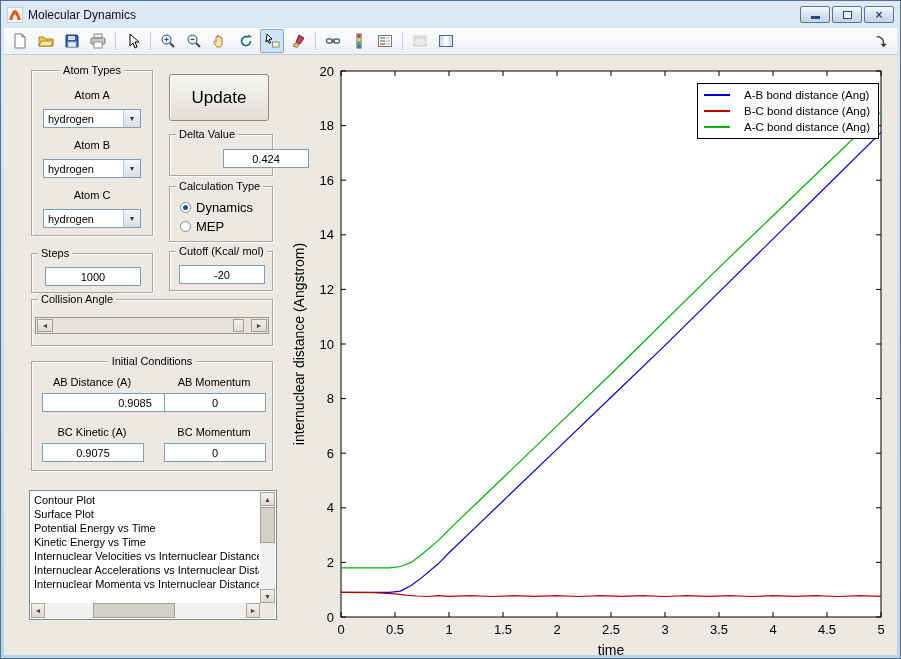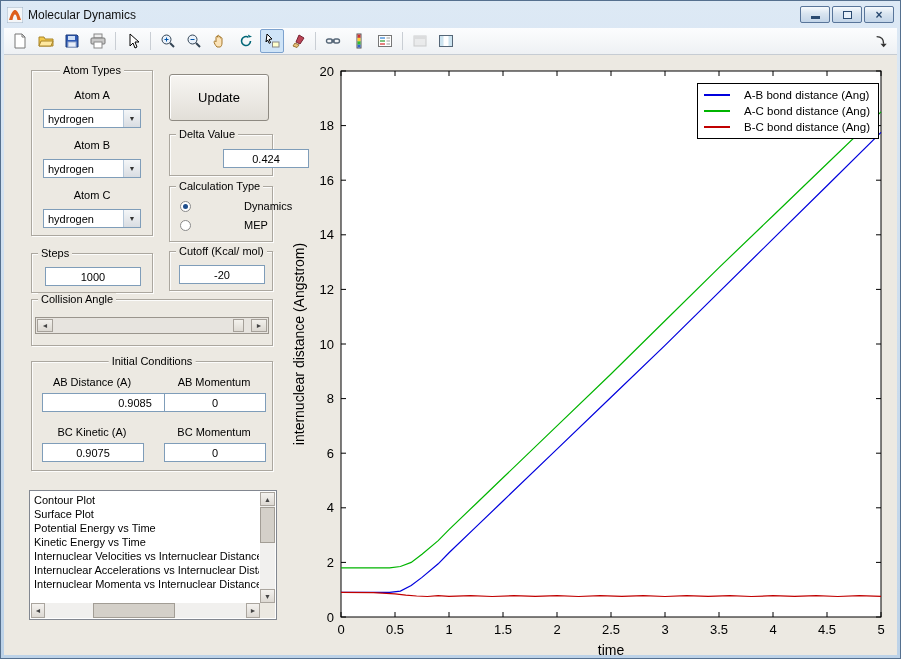--- a/index.html
+++ b/index.html
@@ -34,25 +34,25 @@
   .ctl-label{position:absolute;font-size:11px;text-align:center;white-space:nowrap;}
   .dropdown{position:absolute;height:19px;background:#fff;border:1px solid #7f9db9;box-sizing:border-box;display:flex;align-items:center;}
   .dd-value{flex:1;font-size:11px;padding-left:4px;overflow:hidden;white-space:nowrap;}
   .dd-btn{width:16px;height:100%;border-left:1px solid #b6c8da;background:linear-gradient(#f4f6f8,#d9dde2);
           display:flex;align-items:center;justify-content:center;flex:0 0 auto;}
   .dd-btn::before{content:"▼";font-size:7px;color:#333;}
   .edit{position:absolute;height:17px;background:#fff;border:1px solid #7f9db9;box-sizing:content-box;
         text-align:center;font-size:11px;font-family:"Liberation Sans",sans-serif;padding:0;margin:0;}
   .button{position:absolute;box-sizing:border-box;border:1px solid #8e8a82;border-radius:3px;
           background:linear-gradient(#f7f5f2,#e2dfd8);box-shadow:inset 1px 1px 0 #fff;
-          font-size:13px;display:flex;align-items:center;justify-content:center;}
+          font-size:17px;display:flex;align-items:center;justify-content:center;}
   .radio-row{position:absolute;display:flex;align-items:center;gap:5px;}
   .radio{width:11px;height:11px;border-radius:50%;border:1px solid #8a8a8a;background:#fff;position:relative;box-sizing:border-box;flex:0 0 auto;}
   .radio.checked::after{content:"";position:absolute;left:2px;top:2px;width:5px;height:5px;border-radius:50%;background:#1f4e8c;}
-  .radio-label{font-size:11px;margin-left:48px;}
+  .radio-label{font-size:13px;}
   
   .slider{position:absolute;background:#e7e4df;border:1px solid #9a958d;box-sizing:border-box;}
   .sl-btn{position:absolute;top:1px;bottom:1px;width:16px;background:linear-gradient(#f2f0ec,#dcd8d1);
           border:1px solid #a5a099;box-sizing:border-box;display:flex;align-items:center;justify-content:center;}
   .sl-btn.left{left:1px;} .sl-btn.right{right:1px;}
   .sl-btn.left::before{content:"◄";font-size:7px;color:#444;}
   .sl-btn.right::before{content:"►";font-size:7px;color:#444;}
   .sl-thumb{position:absolute;top:1px;bottom:1px;width:11px;background:linear-gradient(#f4f2ee,#dedad3);
             border:1px solid #a5a099;box-sizing:border-box;}
   
@@ -396,24 +396,24 @@
             <polyline points="50,510.9 98.6,510.9 109.4,509.5 120.2,505.4 131,497.2 147.2,483.6 158,472.6 185,446.7 212,420.8 266,368.9 320,317 374,263.8 428,210.6 482,158.7 536,106.8 590,54.9" fill="none" stroke="#00b400" stroke-width="1.2"></polyline>
             <text x="320" y="598" text-anchor="middle" font-size="14" fill="#000">time</text>
             <text transform="translate(13,287) rotate(-90)" text-anchor="middle" font-size="14" fill="#000">internuclear distance (Angstrom)</text>
           </svg></div>
       <div class="legend" id="legend">
           <div class="legend-entry">
             <span class="legend-swatch" style="border-top-color: rgb(0, 0, 221);"></span>
             <span>A-B bond distance (Ang)</span>
           </div>
           <div class="legend-entry">
+            <span class="legend-swatch" style="border-top-color: rgb(192, 0, 0);"></span>
+            <span>B-C bond distance (Ang)</span>
+          </div>
+          <div class="legend-entry">
             <span class="legend-swatch" style="border-top-color: rgb(0, 180, 0);"></span>
             <span>A-C bond distance (Ang)</span>
           </div>
-          <div class="legend-entry">
-            <span class="legend-swatch" style="border-top-color: rgb(192, 0, 0);"></span>
-            <span>B-C bond distance (Ang)</span>
-          </div>
         </div>
     </div>
 
   </div>
 </div>
 
 </body></html>

